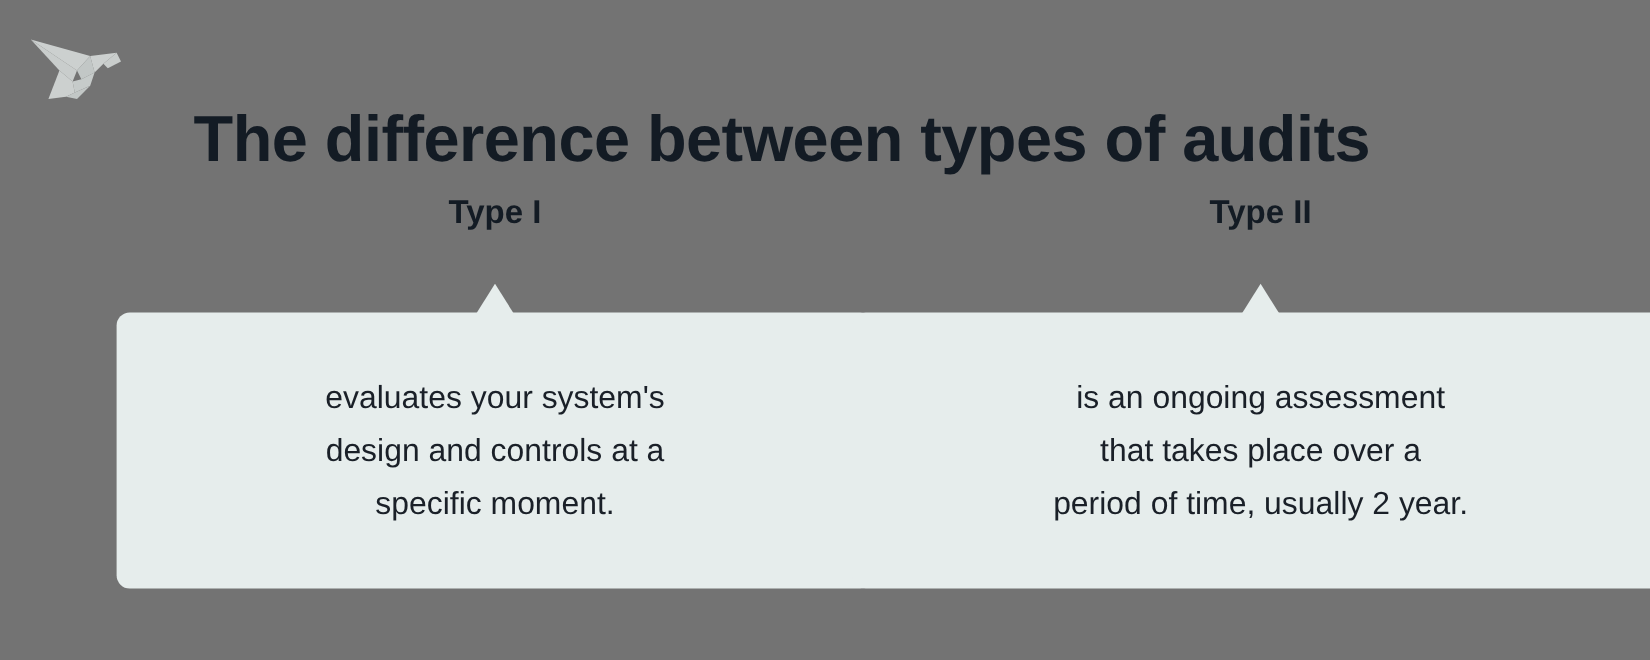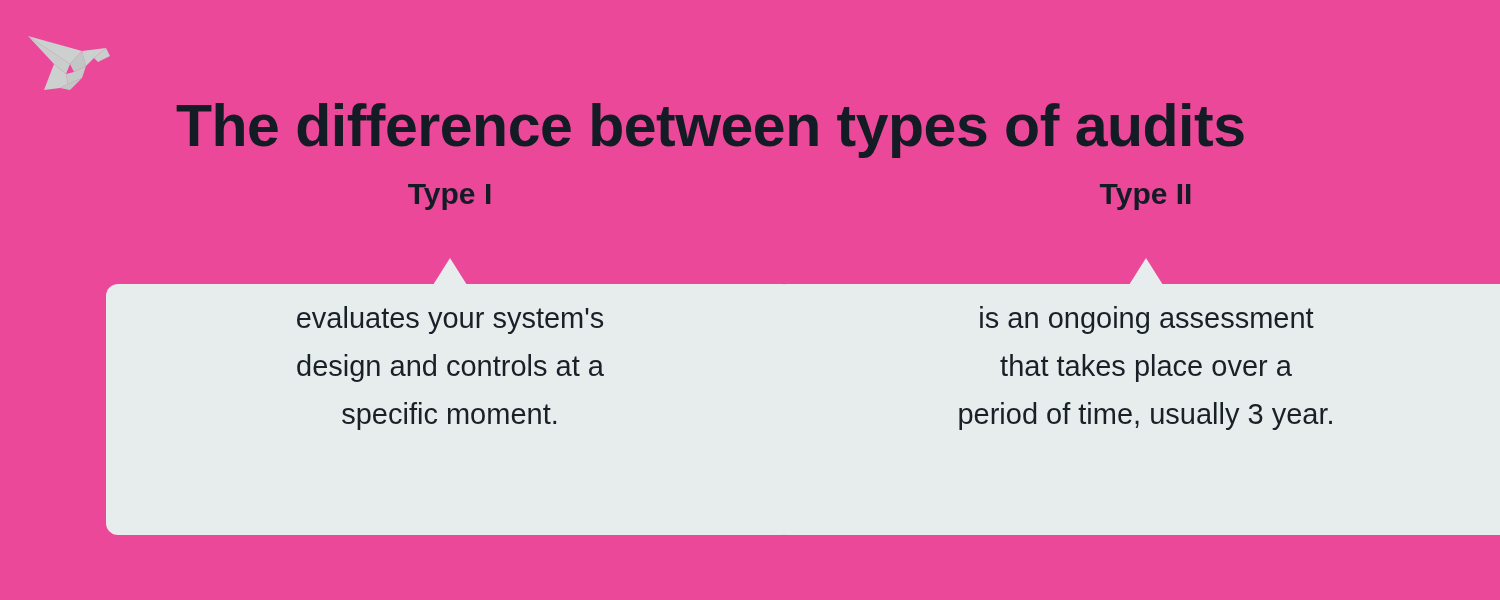--- a/index.html
+++ b/index.html
@@ -12,21 +12,21 @@
     height: 600px;
     background: #ffffff;
     font-family: "Liberation Sans", sans-serif;
     overflow: hidden;
   }
 
   #canvas {
     position: relative;
     width: 1500px;
     height: 600px;
-    background: #ec4899;
+    background: #737373;
   }
 
   
   .logo {
     position: absolute;
     left: 24px;
     top: 26px;
     width: 88px;
     height: 68px;
   }
@@ -76,21 +76,21 @@
     height: 0;
     border-left: 17px solid transparent;
     border-right: 17px solid transparent;
     border-bottom: 27px solid #e6edec;
   }
   .bubble {
     background: #e6edec;
     border-radius: 12px;
     height: 251px;
     display: flex;
-    align-items: flex-start;
+    align-items: center;
     justify-content: center;
     box-sizing: border-box;
     padding: 10px 30px;
   }
   .bubble-text {
     text-align: center;
     font-size: 29px;
     line-height: 48px;
     color: #1a2028;
     font-weight: 400;
@@ -131,18 +131,18 @@
     </div>
   </div>
 
   <div class="col col-2">
     <div class="col-heading">Type II</div>
     <div class="bubble-wrap">
       <div class="bubble-tail"></div>
       <div class="bubble">
         <div class="bubble-text">is an ongoing assessment
 that takes place over a
-period of time, usually 3 year.</div>
+period of time, usually 2 year.</div>
       </div>
     </div>
   </div>
 
 </div>
 
 </body></html>

